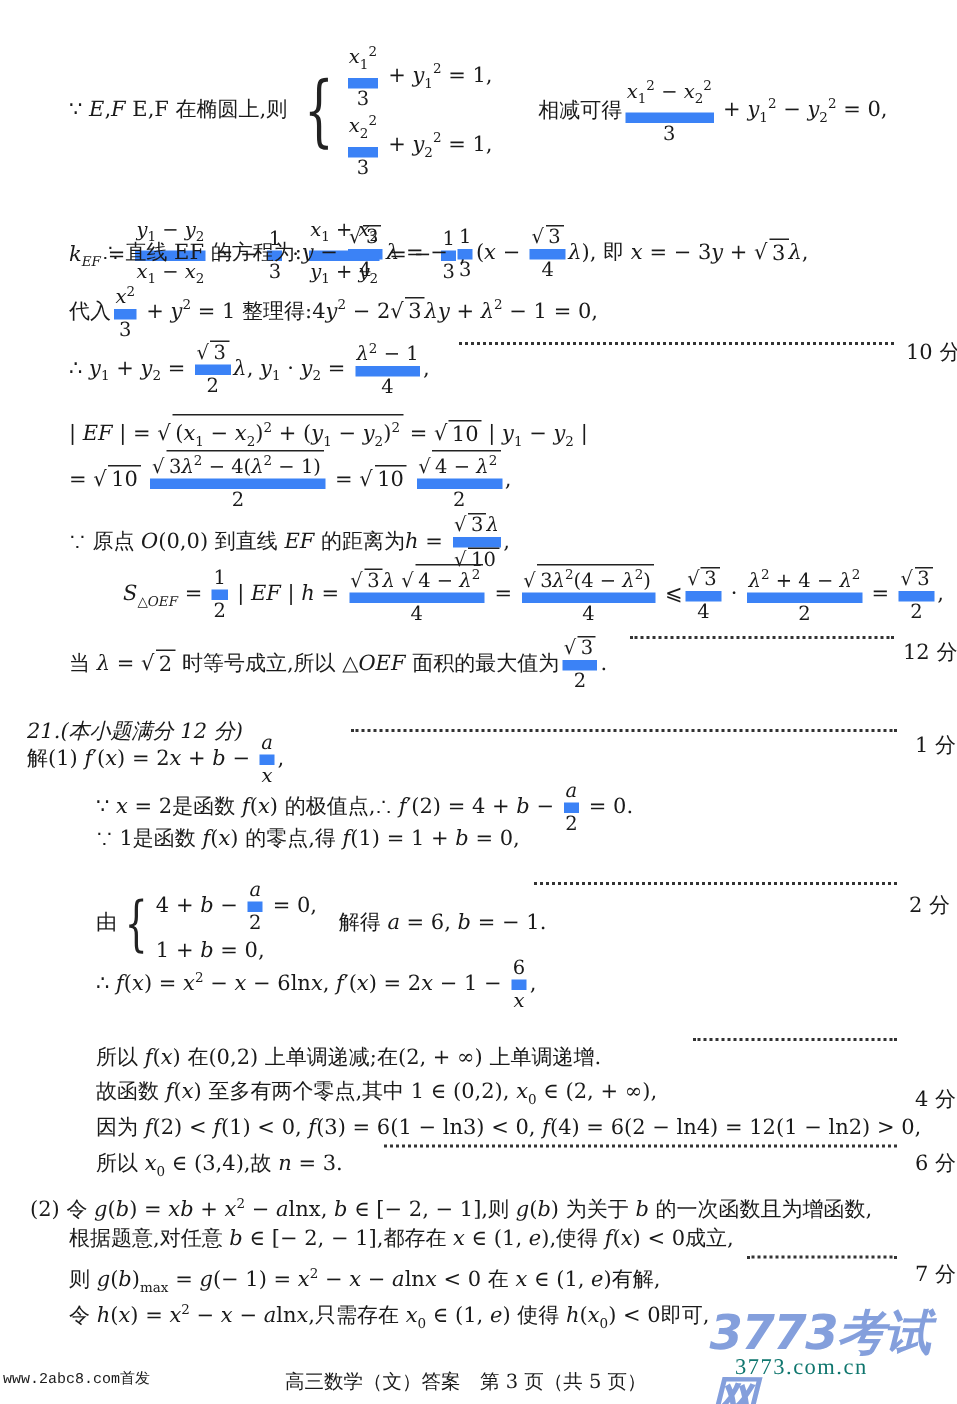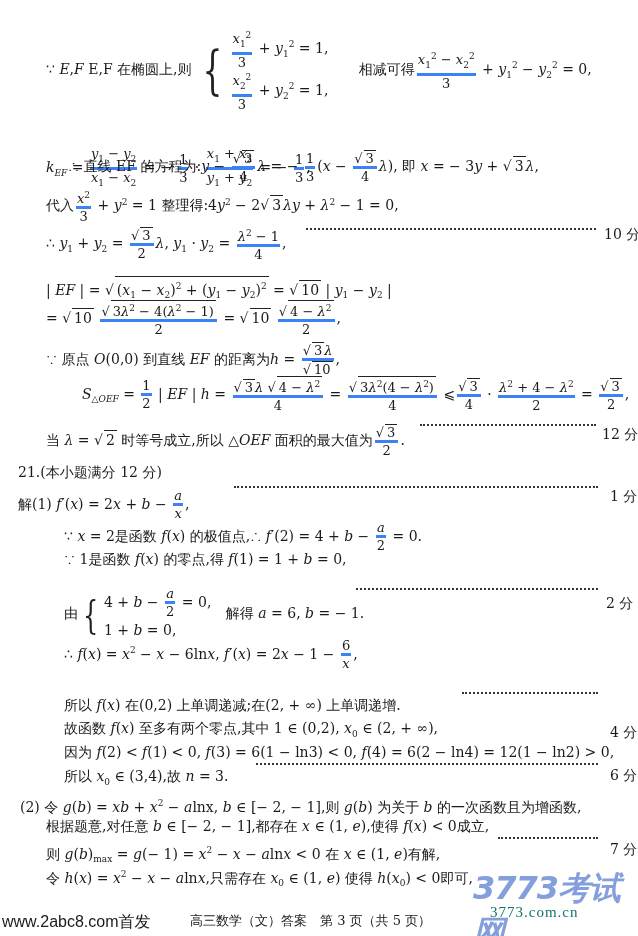--- a/index.html
+++ b/index.html
@@ -5,32 +5,32 @@
   html, body { margin: 0; padding: 0; }
   body {
     width: 638px; height: 936px; background: #ffffff; position: relative; overflow: hidden;
     font-family: "DejaVu Serif", "Liberation Serif", serif; color: #1a1a1a; font-size: 14px;
   }
   .page { position: absolute; left: 0; top: 0; width: 638px; height: 936px; }
   .line { position: absolute; white-space: nowrap; line-height: 18px; }
   .i { font-style: italic; }
   .frac { display: inline-block; vertical-align: middle; text-align: center; margin: 0 2px; font-size: 13px; }
   .frac > span { display: block; line-height: 15px; padding: 0 1px; }
-  .frac > span.num { border-bottom: 3px solid #3b82f6; }
+  .frac > span.num { border-bottom: 7px solid #3b82f6; }
   .sqrt { display: inline-block; border-top: 1px solid #222; padding: 0 2px; margin-left: 1px; }
   .sqrt-sign { font-style: normal; }
   .brace { display: inline-block; vertical-align: middle; font-size: 52px; line-height: 52px; transform: scaleX(0.6); margin-right: -4px; color:#222; }
   .brace-sm { font-size: 40px; line-height: 40px; }
   .sys { display: inline-block; vertical-align: middle; }
   .sys > div { line-height: 22px; }
   .dots { position: absolute; border-bottom: 2px dotted #333; height: 0; }
   .score { position: absolute; white-space: nowrap; font-size: 14px; }
   sub, sup { font-size: 9px; }
   .footer { position: absolute; top: 912px; font-size: 13px; white-space: nowrap; }
-  .footer-left { left: 2px; font-family: Liberation Sans, sans-serif; font-size: 16px; }
+  .footer-left { left: 2px; font-family: Liberation Mono, monospace; font-size: 10px; }
   .footer-mid { left: 190px; }
   .wm-big { position: absolute; left: 473px; top: 867px; font-family: "DejaVu Sans", "Liberation Sans", sans-serif; font-style: italic; font-weight: bold; font-size: 32px; letter-spacing: -1px; color: #6f8fd6; opacity: 0.85; }
   .wm-small { position: absolute; left: 490px; top: 904px; font-family: Liberation Serif, serif; font-size: 15px; color: #0f766e; letter-spacing: 1px; }
 </style>
 </head>
 <body>
 
 <div class="page">
 
   <div class="line" style="left:46px; top:28px;">
@@ -92,21 +92,21 @@
   <div class="line" style="left:46px; top:424px;">
     <span>当</span>
     <span class="i">λ</span> = √<span class="sqrt">2</span>
     <span>时等号成立,所以</span>
     △<span class="i">OEF</span>
     <span>面积的最大值为</span><span class="frac"><span class="num">√<span class="sqrt">3</span></span><span>2</span></span>.
   </div>
   <div class="dots" style="left:420px; width:176px; top:424px;"></div>
   <div class="score" style="left:602px; top:426px;">12 分</div>
 
-  <div class="line" style="left:18px; top:463px;">21.(本小题满分 12 分)</div>
+  <div class="line" style="left:18px; top:479px;font-style:italic;">21.(本小题满分 12 分)</div>
 
   <div class="line" style="left:18px; top:488px;">
     <span>解(1)</span>
     <span class="i">f</span>′(<span class="i">x</span>) = 2<span class="i">x</span> + <span class="i">b</span> − <span class="frac"><span class="num"><span class="i">a</span></span><span class="i">x</span></span>,
   </div>
   <div class="dots" style="left:234px; width:364px; top:486px;"></div>
   <div class="score" style="left:610px; top:488px;">1 分</div>
 
   <div class="line" style="left:64px; top:520px;">
     <span>∵</span>

